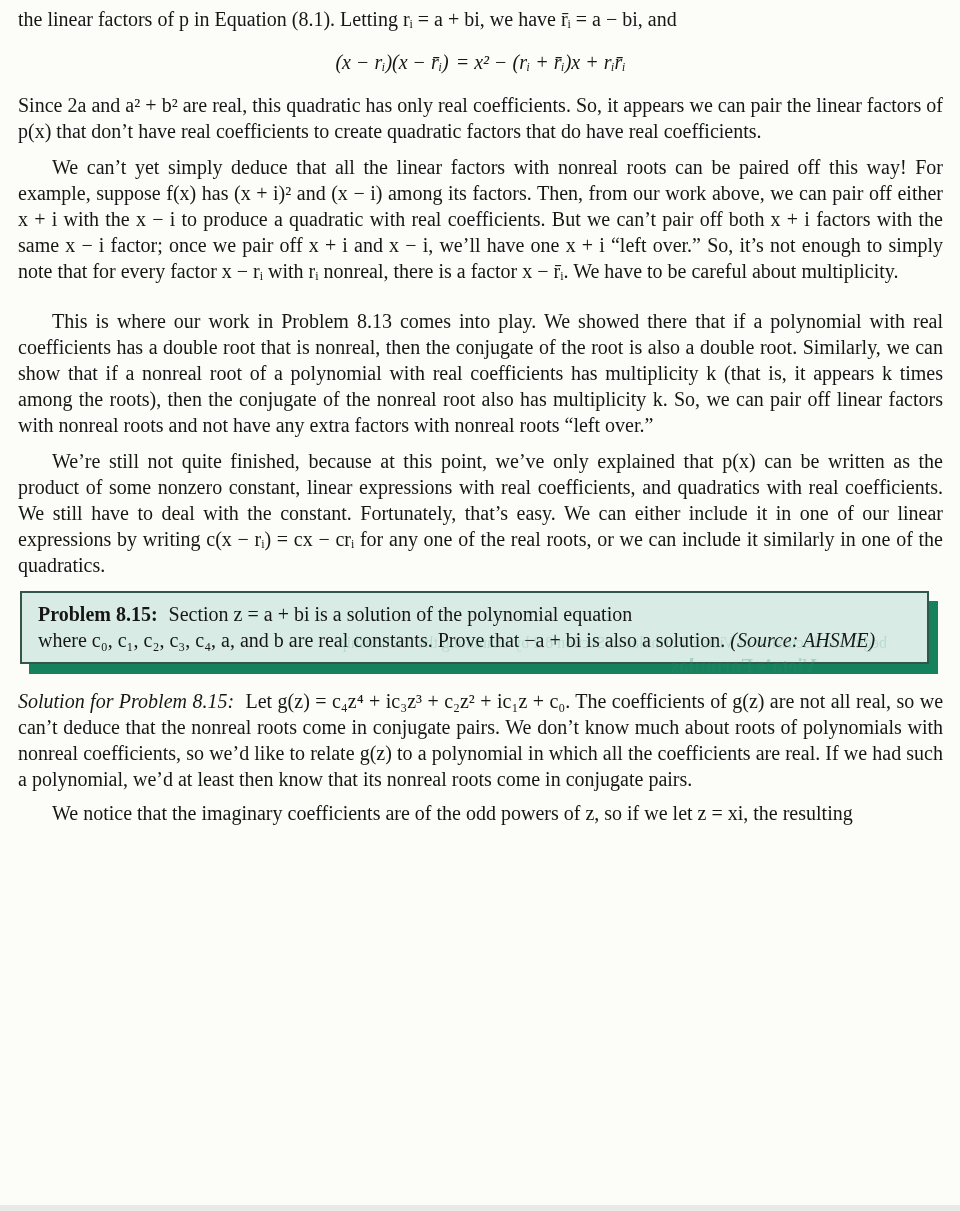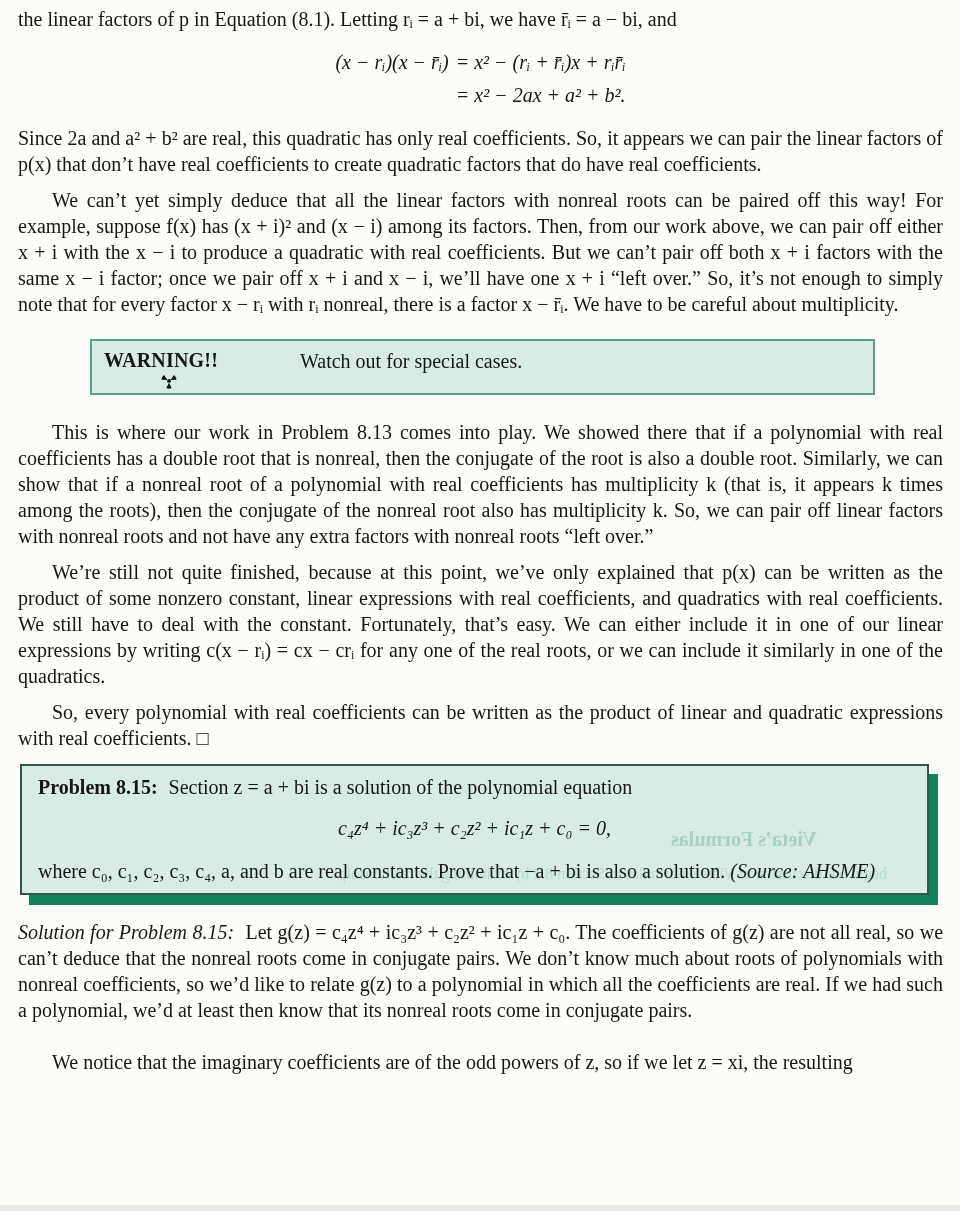--- a/index.html
+++ b/index.html
@@ -37,73 +37,54 @@
   .italic{font-style:italic;}
   .ghost-heading{position:absolute;top:60px;right:110px;transform:scaleX(-1);
     color:#2e8b6e;opacity:.28;font-weight:bold;font-size:20px;pointer-events:none;}
   .ghost-line{position:absolute;bottom:6px;left:24px;right:40px;transform:scaleX(-1);
     color:#2e8b6e;opacity:.18;font-size:16px;text-align:left;pointer-events:none;}
 
   .mt-sm{margin-top:10px;}
   .mt-md{margin-top:13px;}
   .mt-lg{margin-top:24px;}
   .solution-para{margin-top:24px;}
-  .closing{margin-top:26px;}
+  .closing{margin-top:8px;}
   .label-gap{margin-right:6px;}
 </style>
 </head>
 <body>
 
 <div class="page">
 
   <p>the linear factors of p in Equation (8.1). Letting rᵢ = a + bi, we have r̄ᵢ = a − bi, and</p>
 
   <div class="equation">
     <div class="eq-lhs">(x − rᵢ)(x − r̄ᵢ)</div>
     <div class="eq-rhs">
       <div>= x² − (rᵢ + r̄ᵢ)x + rᵢr̄ᵢ</div>
-      <div>= x² − 2ax + a² + b².</div>
     </div>
   </div>
 
   <p class="mt-md">Since 2a and a² + b² are real, this quadratic has only real coefficients. So, it appears we can pair the linear factors of p(x) that don’t have real coefficients to create quadratic factors that do have real coefficients.</p>
 
   <p class="indent mt-sm">We can’t yet simply deduce that all the linear factors with nonreal roots can be paired off this way! For example, suppose f(x) has (x + i)² and (x − i) among its factors. Then, from our work above, we can pair off either x + i with the x − i to produce a quadratic with real coefficients. But we can’t pair off both x + i factors with the same x − i factor; once we pair off x + i and x − i, we’ll have one x + i “left over.” So, it’s not enough to simply note that for every factor x − rᵢ with rᵢ nonreal, there is a factor x − r̄ᵢ. We have to be careful about multiplicity.</p>
 
-  <div class="warning-box">
-    <div class="warning-left">
-      <div class="warning-label">WARNING!!</div>
-      <div class="warning-icon">
-        <svg width="22" height="22" viewBox="0 0 24 24" aria-hidden="true">
-          <g fill="#111111">
-            <circle cx="12" cy="13" r="2.1"></circle>
-            <path d="M12 15 L9.1 20.8 Q12 22.4 14.9 20.8 Z"></path>
-            <path d="M12 15 L9.1 20.8 Q12 22.4 14.9 20.8 Z" transform="rotate(120 12 13)"></path>
-            <path d="M12 15 L9.1 20.8 Q12 22.4 14.9 20.8 Z" transform="rotate(-120 12 13)"></path>
-          </g>
-        </svg>
-      </div>
-    </div>
-    <div class="warning-text">Watch out for special cases.</div>
-  </div>
 
   <p class="indent mt-lg">This is where our work in Problem 8.13 comes into play. We showed there that if a polynomial with real coefficients has a double root that is nonreal, then the conjugate of the root is also a double root. Similarly, we can show that if a nonreal root of a polynomial with real coefficients has multiplicity k (that is, it appears k times among the roots), then the conjugate of the nonreal root also has multiplicity k. So, we can pair off linear factors with nonreal roots and not have any extra factors with nonreal roots “left over.”</p>
 
   <p class="indent mt-sm">We’re still not quite finished, because at this point, we’ve only explained that p(x) can be written as the product of some nonzero constant, linear expressions with real coefficients, and quadratics with real coefficients. We still have to deal with the constant. Fortunately, that’s easy. We can either include it in one of our linear expressions by writing c(x − rᵢ) = cx − crᵢ for any one of the real roots, or we can include it similarly in one of the quadratics.</p>
 
-  <p class="indent mt-sm">So, every polynomial with real coefficients can be written as the product of linear and quadratic expressions with real coefficients. □</p>
 
   <div class="problem-box">
     <span class="ghost-heading">Vieta’s Formulas</span>
     <span class="ghost-line">begin our discussion of Vieta’s Formulas in Section 8.2 by examining the relationship</span>
     <p>
       <span class="bold label-gap">Problem 8.15:</span>
       <span>Section z = a + bi is a solution of the polynomial equation</span>
     </p>
-    <div class="problem-eq">c₄z⁴ + ic₃z³ + c₂z² + ic₁z + c₀ = 0,</div>
     <p>
       <span>where c₀, c₁, c₂, c₃, c₄, a, and b are real constants.  Prove that −a + bi is also a solution.</span>
       <span class="italic">(Source: AHSME)</span>
     </p>
   </div>
 
   <p class="solution-para">
     <span class="italic label-gap">Solution for Problem 8.15:</span>
     <span>Let g(z) = c₄z⁴ + ic₃z³ + c₂z² + ic₁z + c₀.  The coefficients of g(z) are not all real, so we can’t deduce that the nonreal roots come in conjugate pairs.  We don’t know much about roots of polynomials with nonreal coefficients, so we’d like to relate g(z) to a polynomial in which all the coefficients are real. If we had such a polynomial, we’d at least then know that its nonreal roots come in conjugate pairs.</span>
   </p>

